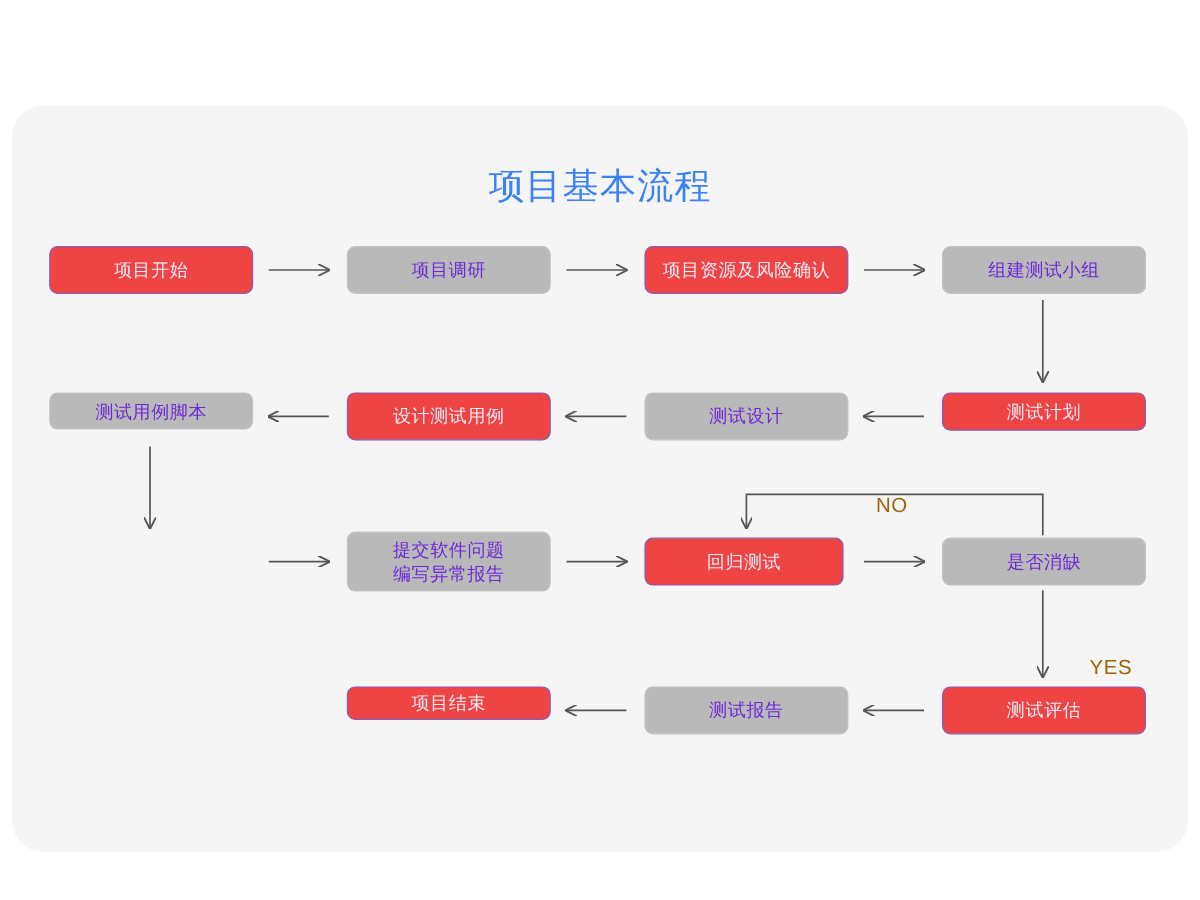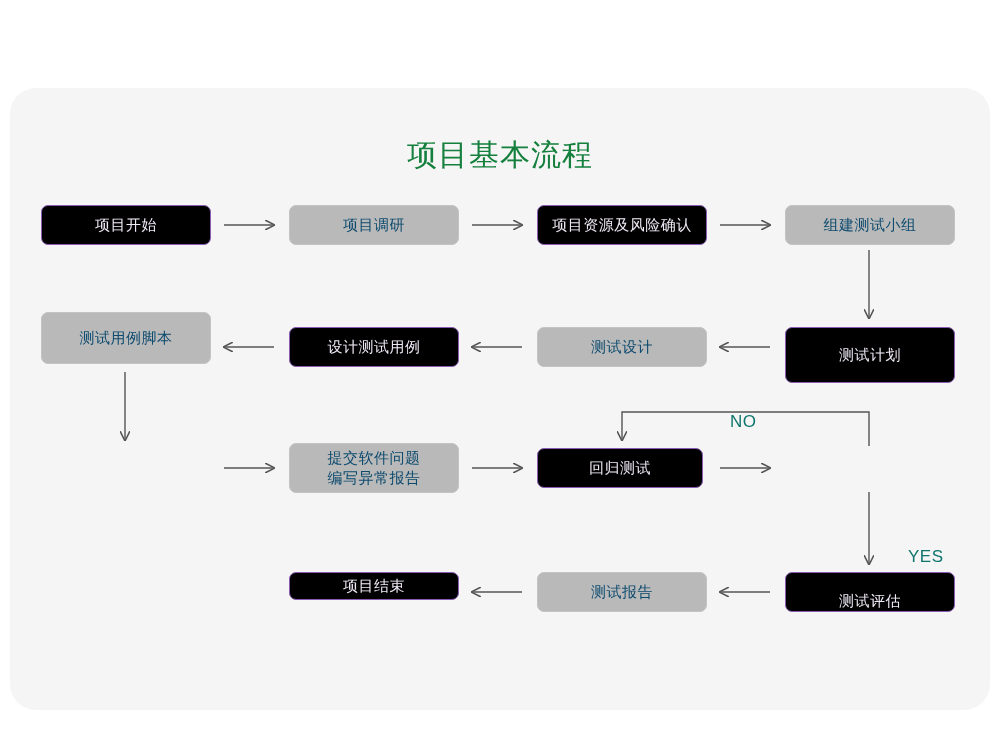--- a/index.html
+++ b/index.html
@@ -28,63 +28,63 @@
     background: #f5f5f5;
     border-radius: 26px;
   }
   #title {
     position: absolute;
     left: 0;
     top: 135px;
     width: 1000px;
     text-align: center;
     font-size: 30px;
-    color: #15803d;
+    color: #3b82f6;
     letter-spacing: 1px;
     font-family: "DejaVu Sans", "Liberation Sans", sans-serif;
   }
 
   
   .node {
     position: absolute;
     box-sizing: border-box;
     border-radius: 7px;
     display: flex;
     align-items: center;
     justify-content: center;
     text-align: center;
     font-size: 15px;
     line-height: 20px;
     letter-spacing: 0.5px;
     font-family: "DejaVu Sans", "Liberation Sans", sans-serif;
     user-select: none;
   }
   .node.purple {
-    background: #000000;
+    background: #ef4444;
     border: 1px solid #8a5cb5;
     color: #f0e9f6;
   }
   .node.gray {
     background: #b9b9b9;
     border: 1px solid #c3c3c3;
-    color: #0c4a6e;
+    color: #6d28d9;
   }
   .node .lbl { display: block; white-space: pre-line; }
 
   
   #wires {
     position: absolute;
     left: 0; top: 0;
     width: 1000px; height: 750px;
     pointer-events: none;
   }
   .edge-label {
     position: absolute;
     font-size: 17px;
-    color: #0f766e;
+    color: #a16207;
     font-family: "Liberation Sans", "DejaVu Sans", sans-serif;
     letter-spacing: 0.5px;
   }
 </style>
 </head>
 <body>
 
 <div id="stage">
 
   <div id="card"></div>
@@ -131,44 +131,47 @@
   <div class="node gray" style="left:289px; top:205px; width:170px; height:40px;">
     <span class="lbl">项目调研</span>
   </div>
   <div class="node purple" style="left:537px; top:205px; width:170px; height:40px;">
     <span class="lbl">项目资源及风险确认</span>
   </div>
   <div class="node gray" style="left:785px; top:205px; width:170px; height:40px;text-align:center;">
     <span class="lbl">组建测试小组</span>
   </div>
 
-  <div class="node gray" style="left:41px;  top:312px; width:170px; height:52px;">
+  <div class="node gray" style="left:41px;  top:327px; width:170px; height:31px;">
     <span class="lbl">测试用例脚本</span>
   </div>
   <div class="node purple" style="left:289px; top:327px; width:170px; height:40px;">
     <span class="lbl">设计测试用例</span>
   </div>
   <div class="node gray" style="left:537px; top:327px; width:170px; height:40px;align-items:center;">
     <span class="lbl">测试设计</span>
   </div>
-  <div class="node purple" style="left:785px; top:327px; width:170px; height:56px;">
+  <div class="node purple" style="left:785px; top:327px; width:170px; height:32px;">
     <span class="lbl">测试计划</span>
   </div>
 
   <div class="node gray" style="left:289px; top:443px; width:170px; height:50px;">
     <span class="lbl">提交软件问题
 编写异常报告</span>
   </div>
   <div class="node purple" style="left:537px; top:448px; width:166px; height:40px;">
     <span class="lbl">回归测试</span>
   </div>
+  <div class="node gray" style="left:785px; top:448px; width:170px; height:40px;">
+    <span class="lbl">是否消缺</span>
+  </div>
 
   <div class="node purple" style="left:289px; top:572px; width:170px; height:28px;">
     <span class="lbl">项目结束</span>
   </div>
   <div class="node gray" style="left:537px; top:572px; width:170px; height:40px;">
     <span class="lbl">测试报告</span>
   </div>
-  <div class="node purple" style="left:785px; top:572px; width:170px; height:40px;align-items:flex-end;">
+  <div class="node purple" style="left:785px; top:572px; width:170px; height:40px;">
     <span class="lbl">测试评估</span>
   </div>
 
 </div>
 
 </body></html>

